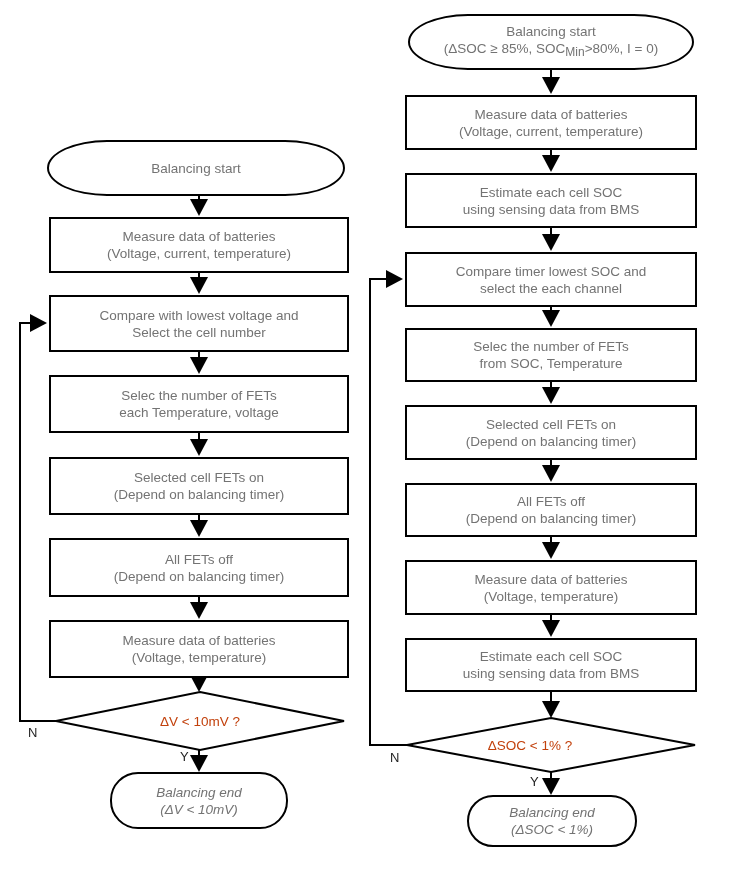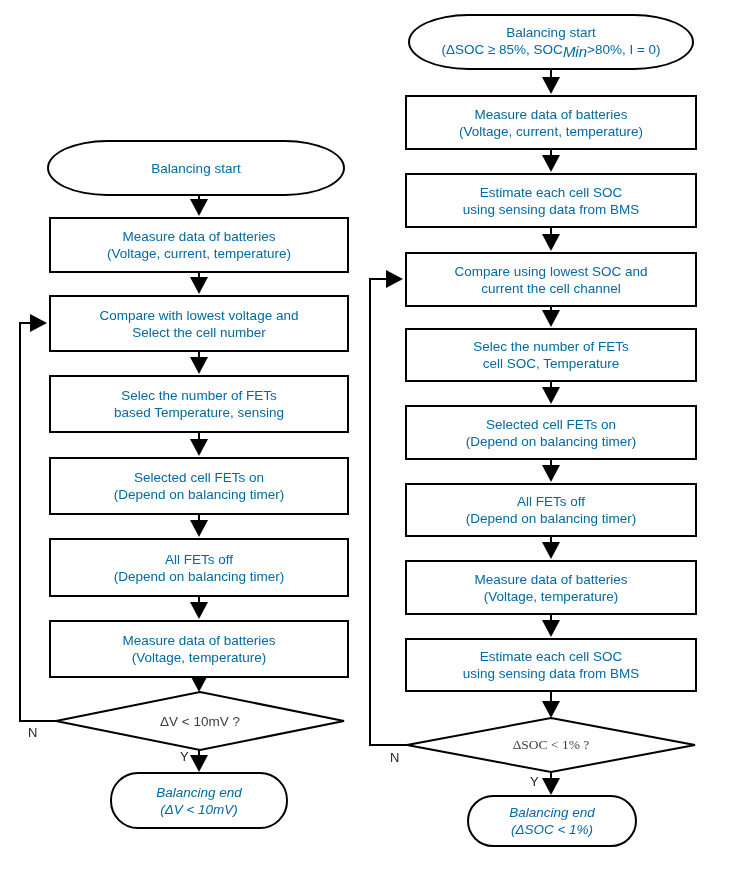--- a/index.html
+++ b/index.html
@@ -23,43 +23,42 @@
     position: absolute;
     border: 2px solid #000000;
     background: #ffffff;
     display: flex;
     flex-direction: column;
     justify-content: center;
     align-items: center;
     text-align: center;
     font-size: 13.5px;
     line-height: 17px;
-    color: #0369a1;
+    color: #737373;
     padding: 2px 4px;
   }
   .oval-start { border-radius: 60px / 28px; }
   .oval-end   { border-radius: 28px; font-style: italic; }
   .decision-label {
     position: absolute;
     display: flex;
     justify-content: center;
     align-items: center;
     font-size: 13.5px;
-    color: #404040;
+    color: #c2410c;
     background: transparent;
   }
   .branch-label {
     position: absolute;
     font-size: 13px;
     color: #1f1f1f;
   }
   sub {
-    font-size: 15px;
+    font-size: 12px;
     vertical-align: -3px;
-    font-style: italic;
   }
   
   .L-start { left: 47px;  top: 140px; width: 298px; height: 56px; }
   .L-b1    { left: 49px;  top: 217px; width: 300px; height: 56px; }
   .L-b2    { left: 49px;  top: 295px; width: 300px; height: 57px; }
   .L-b3    { left: 49px;  top: 375px; width: 300px; height: 58px; }
   .L-b4    { left: 49px;  top: 457px; width: 300px; height: 58px; }
   .L-b5    { left: 49px;  top: 538px; width: 300px; height: 59px; }
   .L-b6    { left: 49px;  top: 620px; width: 300px; height: 58px; }
   .L-dec   { left: 80px;  top: 706px; width: 240px; height: 30px; }
@@ -69,21 +68,21 @@
   
   .R-start { left: 408px; top: 14px;  width: 286px; height: 56px; }
   .R-b1    { left: 405px; top: 95px;  width: 292px; height: 55px; }
   .R-b2    { left: 405px; top: 173px; width: 292px; height: 55px; }
   .R-b3    { left: 405px; top: 252px; width: 292px; height: 55px; }
   .R-b4    { left: 405px; top: 328px; width: 292px; height: 54px; }
   .R-b5    { left: 405px; top: 405px; width: 292px; height: 55px; }
   .R-b6    { left: 405px; top: 483px; width: 292px; height: 54px; }
   .R-b7    { left: 405px; top: 560px; width: 292px; height: 55px; }
   .R-b8    { left: 405px; top: 638px; width: 292px; height: 54px; }
-  .R-dec   { left: 431px; top: 731px; width: 240px; height: 28px; font-family: Liberation Serif, serif; }
+  .R-dec   { left: 410px; top: 731px; width: 240px; height: 28px; }
   .R-end   { left: 467px; top: 795px; width: 170px; height: 52px; }
   .R-yes   { left: 530px; top: 774px; }
   .R-no    { left: 390px; top: 750px; }
 </style>
 </head>
 <body>
 
 <div id="canvas">
 
   <svg id="connectors" width="736" height="869" viewBox="0 0 736 869" fill="none" stroke="#000000" stroke-width="2">
@@ -140,21 +139,21 @@
     <span>(Voltage, current, temperature)</span>
   </div>
 
   <div class="node L-b2">
     <span>Compare with lowest voltage and</span>
     <span>Select the cell number</span>
   </div>
 
   <div class="node L-b3">
     <span>Selec the number of FETs</span>
-    <span>based Temperature, sensing</span>
+    <span>each Temperature, voltage</span>
   </div>
 
   <div class="node L-b4">
     <span>Selected cell FETs on</span>
     <span>(Depend on balancing timer)</span>
   </div>
 
   <div class="node L-b5">
     <span>All FETs off</span>
     <span>(Depend on balancing timer)</span>
@@ -184,27 +183,27 @@
     <span>Measure data of batteries</span>
     <span>(Voltage, current, temperature)</span>
   </div>
 
   <div class="node R-b2">
     <span>Estimate each cell SOC</span>
     <span>using sensing data from BMS</span>
   </div>
 
   <div class="node R-b3">
-    <span>Compare using lowest SOC and</span>
-    <span>current the cell channel</span>
+    <span>Compare timer lowest SOC and</span>
+    <span>select the each channel</span>
   </div>
 
   <div class="node R-b4">
     <span>Selec the number of FETs</span>
-    <span>cell SOC, Temperature</span>
+    <span>from SOC, Temperature</span>
   </div>
 
   <div class="node R-b5">
     <span>Selected cell FETs on</span>
     <span>(Depend on balancing timer)</span>
   </div>
 
   <div class="node R-b6">
     <span>All FETs off</span>
     <span>(Depend on balancing timer)</span>

